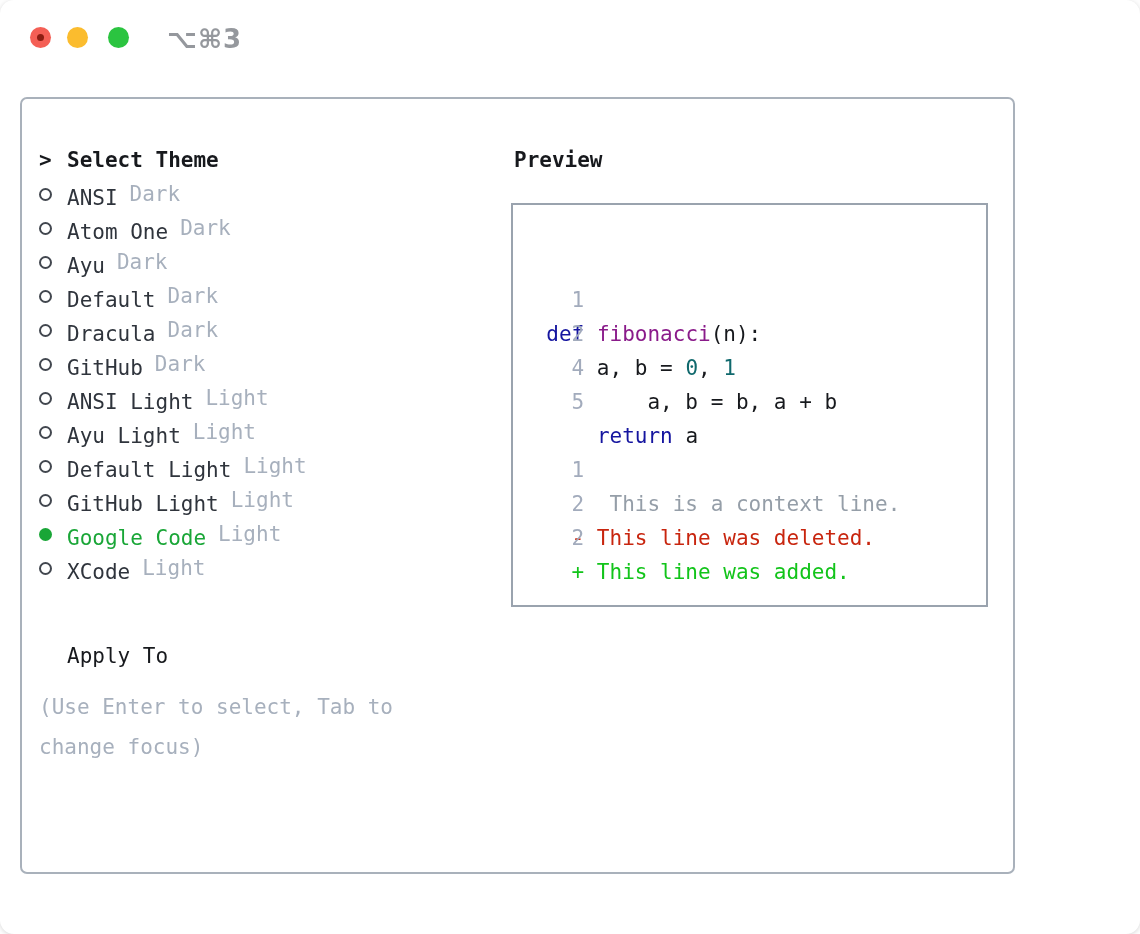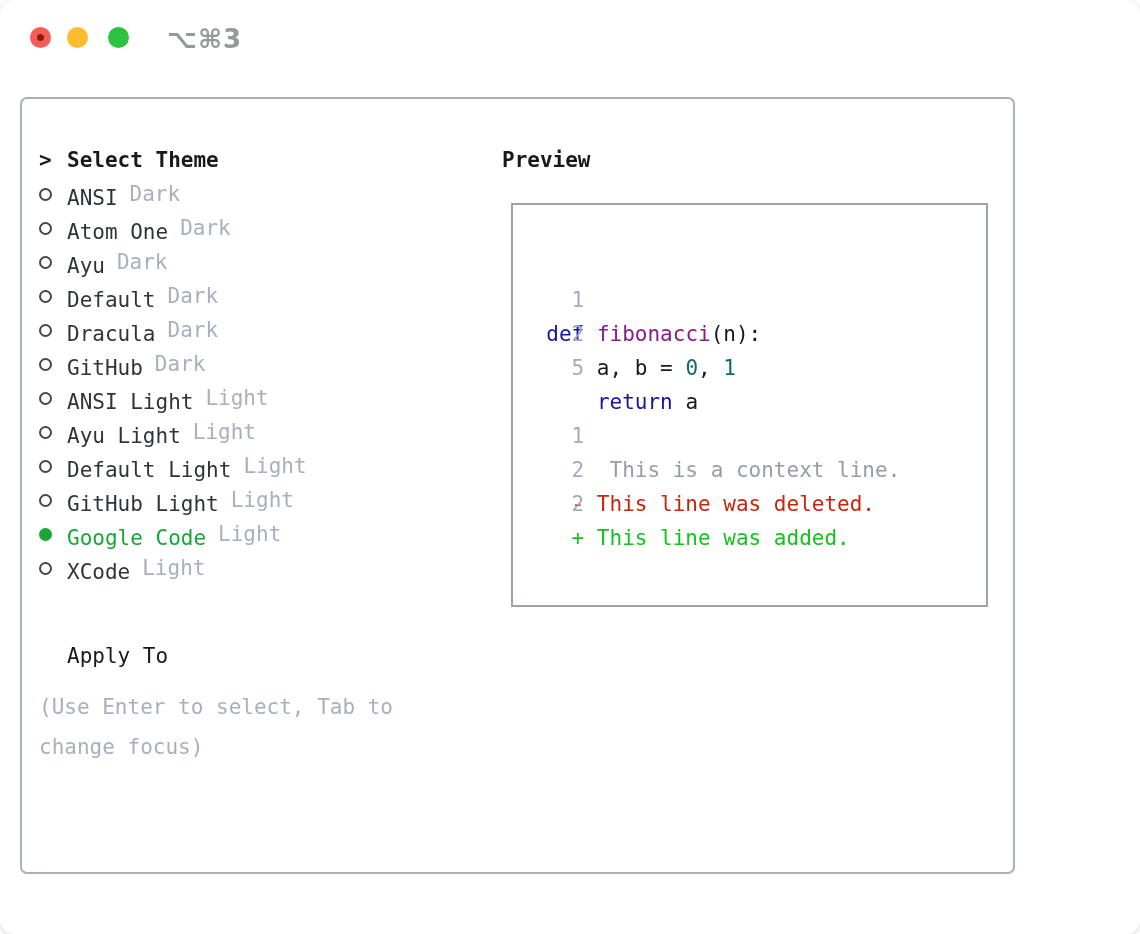--- a/index.html
+++ b/index.html
@@ -31,21 +31,21 @@
   .h-label{font-weight:bold;color:var(--ink);text-align:right;}
   .sub-label{color:var(--ink);margin-top:40px;}
   .radio{width:13px;height:13px;border-radius:50%;border:2px solid #42474f;box-sizing:border-box;}
   .selected .radio{border:none;background:var(--green);}
   .name{color:var(--item);margin-top:8px;}
   .selected .name{color:var(--green);}
   .tag{color:var(--muted);margin-left:12px;}
   .spacer{height:34px;}
   .help{margin-top:0;width:424px;color:var(--muted);line-height:40px;white-space:normal;}
   
-  .preview-header{position:absolute;left:480px;top:44px;height:34px;display:flex;
+  .preview-header{position:absolute;left:492px;top:44px;height:34px;display:flex;
     align-items:center;font-size:21px;font-weight:bold;color:var(--ink);}
   .preview-box{position:absolute;left:489px;top:104px;width:477px;height:404px;
     border:2px solid #9aa3ae;box-sizing:border-box;background:#fff;
     padding:44px 0 0 8px;font-size:21px;}
   .cline{height:34px;line-height:34px;white-space:pre;}
   .lnum{display:inline-block;width:1ch;text-align:right;margin-right:1.8ch;color:var(--num);}
   .pln{color:var(--pln);}
   .kwd{color:var(--kwd);}
   .typ{color:var(--typ);}
   .lit{color:var(--lit);}
@@ -153,20 +153,23 @@
 
     <div class="preview-box">
       <div id="code-lines">
           <div class="cline">
     <span class="lnum">1</span>
   <span class="kwd">def</span><span class="pln"> </span><span class="typ">fibonacci</span><span class="pln">(n):</span></div>
           <div class="cline">
     <span class="lnum">2</span>
   <span class="pln">    a, b = </span><span class="lit">0</span><span class="pln">, </span><span class="lit">1</span></div>
           <div class="cline">
+    <span class="lnum">4</span>
+  <span class="pln">        a, b = b, a + b</span></div>
+          <div class="cline">
     <span class="lnum">5</span>
   <span class="pln">    </span><span class="kwd">return</span><span class="pln"> a</span></div>
         </div>
       <div class="spacer"></div>
       <div id="diff-lines">
           <div class="cline">
     <span class="lnum">1</span>
     <span class="dtext context">   This is a context line.</span>
   </div>
           <div class="cline">

